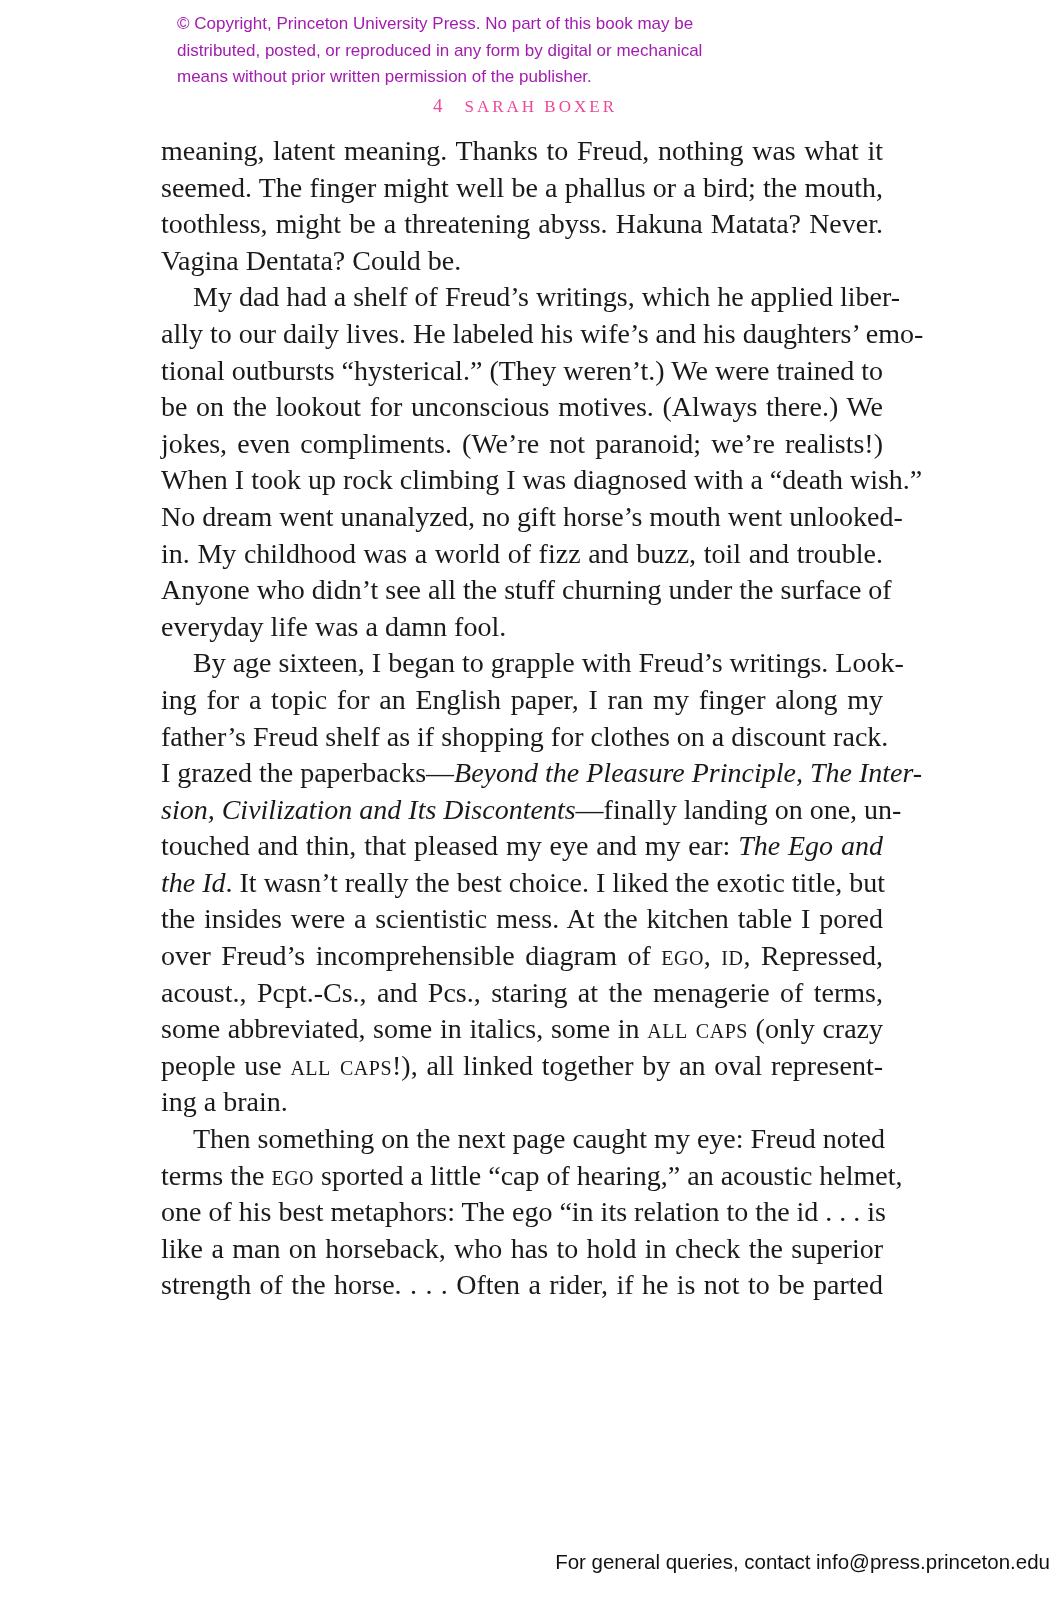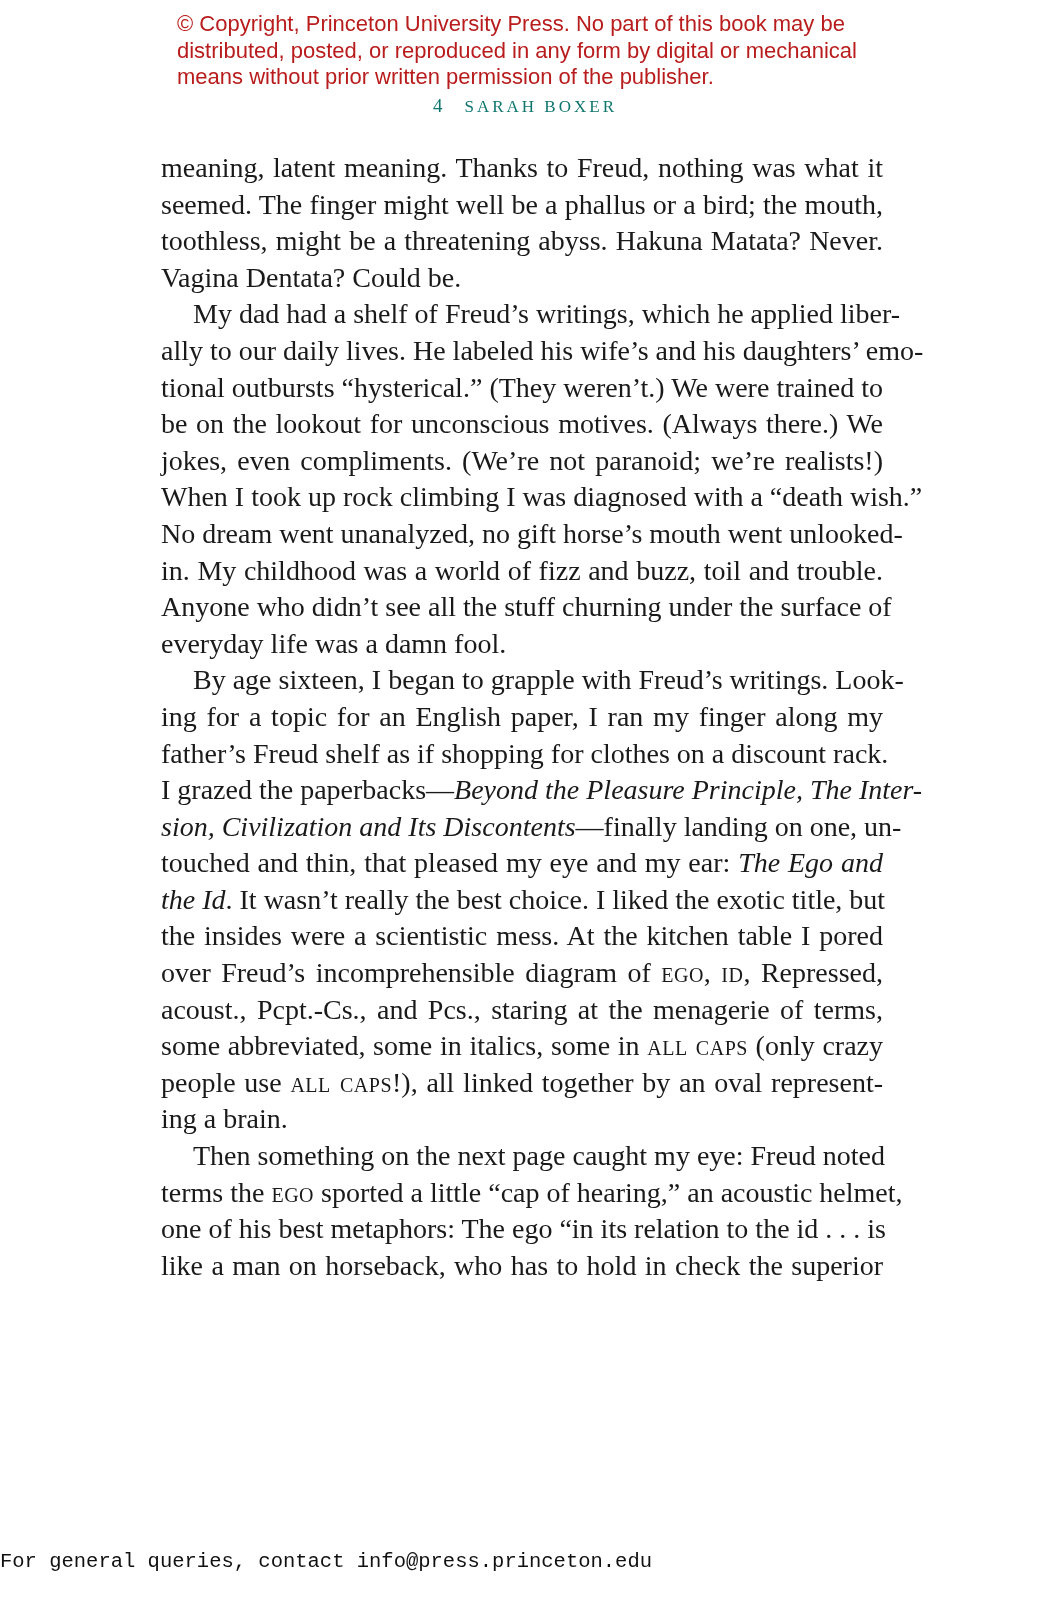--- a/index.html
+++ b/index.html
@@ -13,41 +13,41 @@
       position: relative;
       overflow: hidden;
       color: #1a1a1a;
     }
     .copyright {
       position: absolute;
       left: 177px;
       top: 11px;
       width: 700px;
       font-family: "Liberation Sans", sans-serif;
-      font-size: 22px;
+      font-size: 17px;
       line-height: 26.5px;
-      color: #b91c1c;
+      color: #a21caf;
     }
     .copyright div { white-space: nowrap; }
     .running-head {
       position: absolute;
       top: 95px;
       left: 0;
       width: 1050px;
       text-align: center;
       font-family: "Liberation Serif", serif;
       font-size: 17px;
       letter-spacing: 3px;
-      color: #0f766e;
+      color: #ec4899;
     }
     .running-head .pnum { margin-right: 22px; letter-spacing: 0; font-size: 19px; }
     .body-text {
       position: absolute;
       left: 161px;
-      top: 150px;
+      top: 133px;
       width: 722px;
       font-family: "Liberation Serif", serif;
       font-size: 28px;
       line-height: 36.6px;
       color: #1a1a1a;
     }
     .line {
       display: block;
       white-space: nowrap;
       text-align: justify;
@@ -55,22 +55,22 @@
       height: 36.6px;
     }
     .line.last { text-align-last: left; }
     .line.indent { padding-left: 32px; }
     .sc { font-variant: small-caps; letter-spacing: 0.5px; }
     .footer {
       position: absolute;
       top: 1550px;
       left: 0;
       width: 1050px;
-      text-align: left;
-      font-family: Liberation Mono, monospace;
+      text-align: right;
+      font-family: Liberation Sans, sans-serif;
       font-size: 20.5px;
       color: #111;
     }
   </style>
 </head>
 <body>
 
 <div class="copyright">
   <div>© Copyright, Princeton University Press. No part of this book may be</div>
   <div>distributed, posted, or reproduced in any form by digital or mechanical</div>
@@ -109,15 +109,16 @@
   <span class="line"><span>over Freud’s incomprehensible diagram of </span><span class="sc">ego</span><span>, </span><span class="sc">id</span><span>, Repressed,</span></span>
   <span class="line">acoust., Pcpt.-Cs., and Pcs., staring at the menagerie of terms,</span>
   <span class="line"><span>some abbreviated, some in italics, some in </span><span class="sc">all caps</span><span> (only crazy</span></span>
   <span class="line"><span>people use </span><span class="sc">all caps</span><span>!), all linked together by an oval represent-</span></span>
   <span class="line last">ing a brain.</span>
 
   <span class="line indent">Then something on the next page caught my eye: Freud noted</span>
   <span class="line"><span>terms the </span><span class="sc">ego</span><span> sported a little “cap of hearing,” an acoustic helmet,</span></span>
   <span class="line">one of his best metaphors: The ego “in its relation to the id . . . is</span>
   <span class="line">like a man on horseback, who has to hold in check the superior</span>
+  <span class="line">strength of the horse. . . . Often a rider, if he is not to be parted</span>
 </div>
 
 <div class="footer">For general queries, contact info@press.princeton.edu</div>
 
 </body></html>

